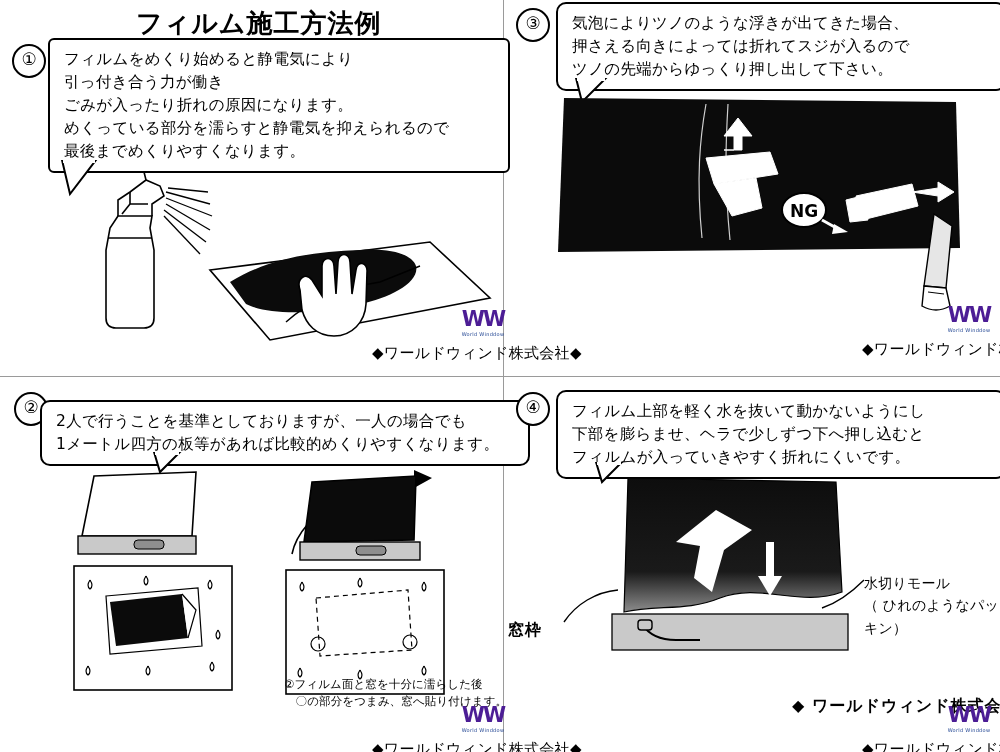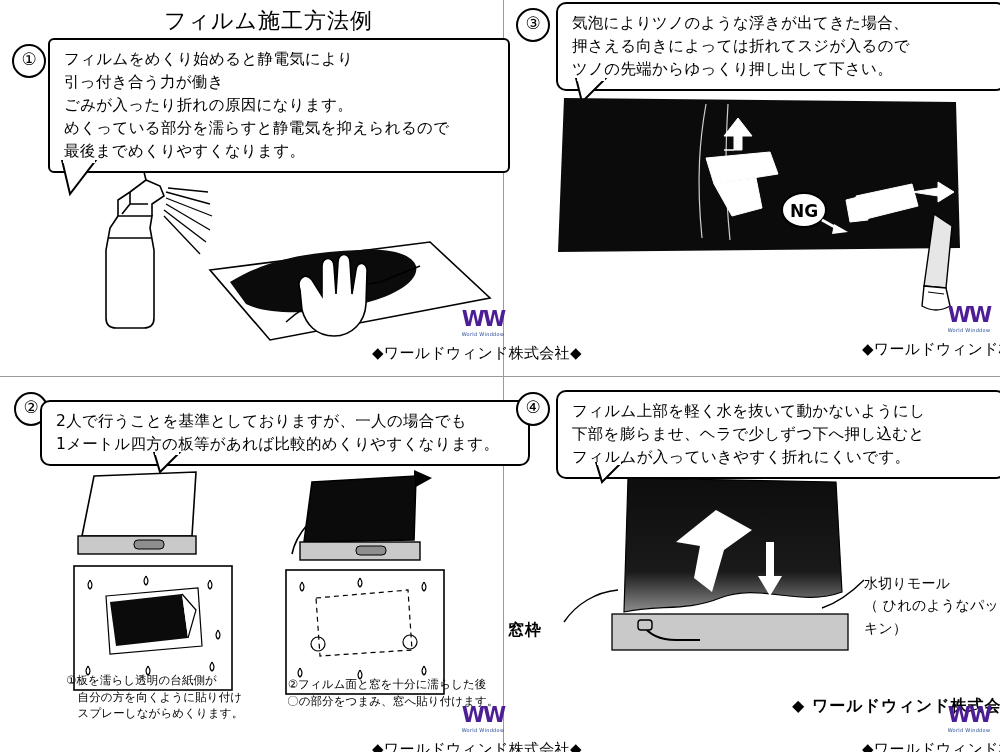--- a/index.html
+++ b/index.html
@@ -33,24 +33,24 @@
     position: absolute;
     left: 0;
     top: 376px;
     width: 1000px;
     height: 1px;
     background: #9a9a9a;
   }
   
   .main-title {
     position: absolute;
-    left: 164px;
+    left: 136px;
     top: 6px;
-    font-size: 22px;
-    font-weight: normal;
+    font-size: 26px;
+    font-weight: bold;
     letter-spacing: 1px;
   }
   
   .circnum {
     position: absolute;
     width: 30px;
     height: 30px;
     border: 2px solid #000;
     border-radius: 50%;
     font-size: 17px;
@@ -295,24 +295,21 @@
     <g fill="none" stroke="#000" stroke-width="1.2">
       <path d="M34 120 q4 6 0 9 q-4 -3 0 -9"></path>
       <path d="M92 116 q4 6 0 9 q-4 -3 0 -9"></path>
       <path d="M156 120 q4 6 0 9 q-4 -3 0 -9"></path>
       <path d="M32 206 q4 6 0 9 q-4 -3 0 -9"></path>
       <path d="M92 208 q4 6 0 9 q-4 -3 0 -9"></path>
       <path d="M156 204 q4 6 0 9 q-4 -3 0 -9"></path>
     </g>
   </svg>
 
-  <div class="small" style="left:66px; top:672px; width:200px;">①板を濡らし透明の台紙側が
-　自分の方を向くように貼り付け
-　スプレーしながらめくります。</div>
-  <div class="small" style="left:274px; top:676px; width:226px;text-align:center;">②フィルム面と窓を十分に濡らした後
+  <div class="small" style="left:284px; top:676px; width:226px;">②フィルム面と窓を十分に濡らした後
 　〇の部分をつまみ、窓へ貼り付けます。</div>
 
   <div class="logo" style="left:448px; top:706px;">
     <div class="ww">WW</div>
     <div class="sub">World Winddow</div>
   </div>
   <div class="corp" style="left:372px; top:740px;">◆ワールドウィンド株式会社◆</div>
 
   <div class="circnum" style="left:516px; top:392px;">④</div>
 

